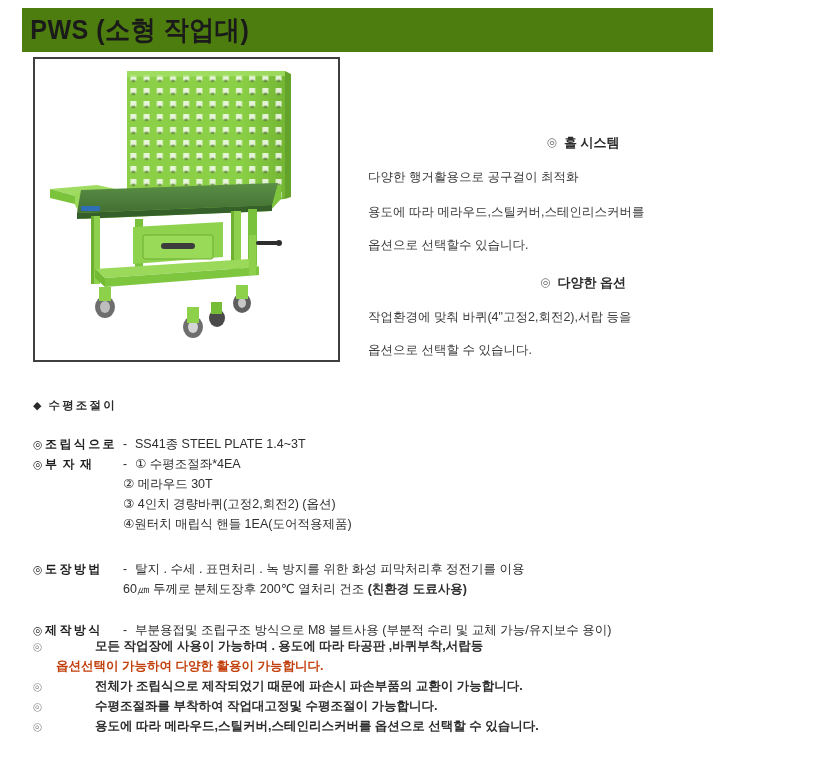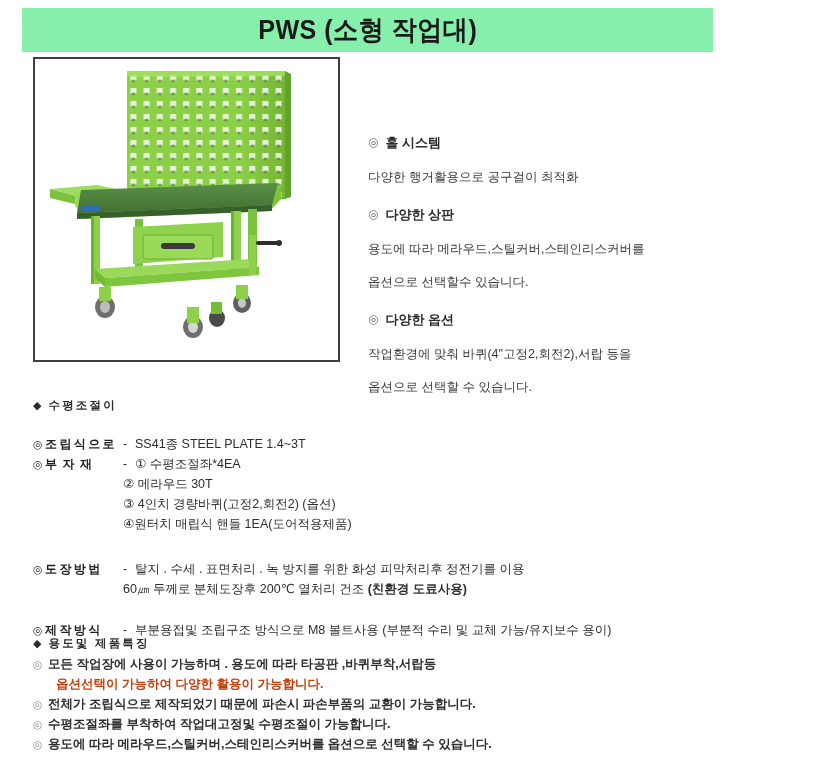--- a/index.html
+++ b/index.html
@@ -10,22 +10,22 @@
     font-family:"Liberation Sans","DejaVu Sans",sans-serif;
     color:#2b2b2b;
     position:relative;
     overflow:hidden;
     -webkit-font-smoothing:antialiased;
   }
 
   
   .banner{
     position:absolute;left:22px;top:8px;width:691px;height:44px;
-    background:#86efac;
-    display:flex;align-items:center;justify-content:center;
+    background:#4d7c0f;
+    display:flex;align-items:center;
   }
   .banner-title{
     font-size:27px;font-weight:bold;color:#1a1a1a;
     letter-spacing:.5px;white-space:nowrap;
     transform:scaleX(.93);
   }
 
   
   .photo-frame{
     position:absolute;left:33px;top:57px;width:307px;height:305px;
@@ -40,21 +40,21 @@
   .bench{position:absolute;left:0;top:0;width:303px;height:301px;}
 
   
   .features{
     position:absolute;left:368px;top:132px;width:430px;
   }
   .feature{margin-bottom:17px;}
   .feature:last-child{margin-bottom:0;}
   .f-head{
     font-size:13px;font-weight:bold;color:#2c2c2c;
-    line-height:20px;white-space:nowrap;
+    line-height:20px;white-space:nowrap;text-align:center;
   }
   .f-head .bul{
     display:inline-block;color:#6e6e6e;font-size:12px;
     margin-right:7px;vertical-align:1px;font-weight:normal;
   }
   .f-body{
     font-size:12.5px;color:#3a3a3a;line-height:17.5px;
     margin-top:16px;white-space:nowrap;
   }
 
@@ -86,21 +86,21 @@
 
   .gap-l{margin-top:26px;}
   .gap-m{margin-top:22px;}
 
   
   .usage{position:absolute;left:33px;top:636px;width:760px;}
   .u-row{display:flex;align-items:flex-start;line-height:20px;white-space:nowrap;}
   .u-bul{
     font-size:10.5px;color:#8a8a8a;width:15px;flex:0 0 15px;line-height:20px;
   }
-  .u-txt{font-size:12.5px;color:#2e2e2e;line-height:20px;font-weight:bold;}
+  .u-txt{font-size:12.5px;color:#2e2e2e;line-height:20px;font-weight:bold;margin-left:47px;}
   .u-cont{margin-left:23px;font-size:12.5px;color:#c2410c;line-height:20px;font-weight:bold;}
   .u-head{margin-bottom:3px;}
 </style>
 </head>
 <body>
 
 <div class="banner">
   <div class="banner-title">PWS (소형 작업대)</div>
 </div>
 
@@ -194,23 +194,20 @@
 <div class="features">
 
   <div class="feature">
     <div class="f-head">
       <span class="bul">◎</span><span>홀 시스템</span>
     </div>
     <div class="f-body">다양한 행거활용으로 공구걸이 최적화</div>
   </div>
 
   <div class="feature">
-    <div class="f-head">
-      <span class="bul">◎</span><span>다양한 상판</span>
-    </div>
     <div class="f-body">용도에 따라 메라우드,스틸커버,스테인리스커버를</div>
     <div class="f-body">옵션으로 선택할수 있습니다.</div>
   </div>
 
   <div class="feature">
     <div class="f-head">
       <span class="bul">◎</span><span>다양한 옵션</span>
     </div>
     <div class="f-body">작업환경에 맞춰 바퀴(4"고정2,회전2),서랍 등을</div>
     <div class="f-body">옵션으로 선택할 수 있습니다.</div>
@@ -269,23 +266,20 @@
       <span class="s-label">제작방식</span>
       <span class="s-dash">-</span>
       <span class="s-val">부분용접및 조립구조 방식으로 M8 볼트사용 (부분적 수리 및 교체 가능/유지보수 용이)</span>
     </div>
   </div>
 
 </div>
 
 <div class="usage">
 
-  <div class="sec-title u-head">
-    <span class="dia">◆</span><span>용도및 제품특징</span>
-  </div>
 
   <div class="u-row">
     <span class="u-bul">◎</span>
     <span class="u-txt">모든 작업장에 사용이 가능하며 . 용도에 따라 타공판 ,바퀴부착,서랍등</span>
   </div>
   <div class="u-row">
     <span class="u-cont">옵션선택이 가능하여 다양한 활용이 가능합니다.</span>
   </div>
 
   <div class="u-row">

